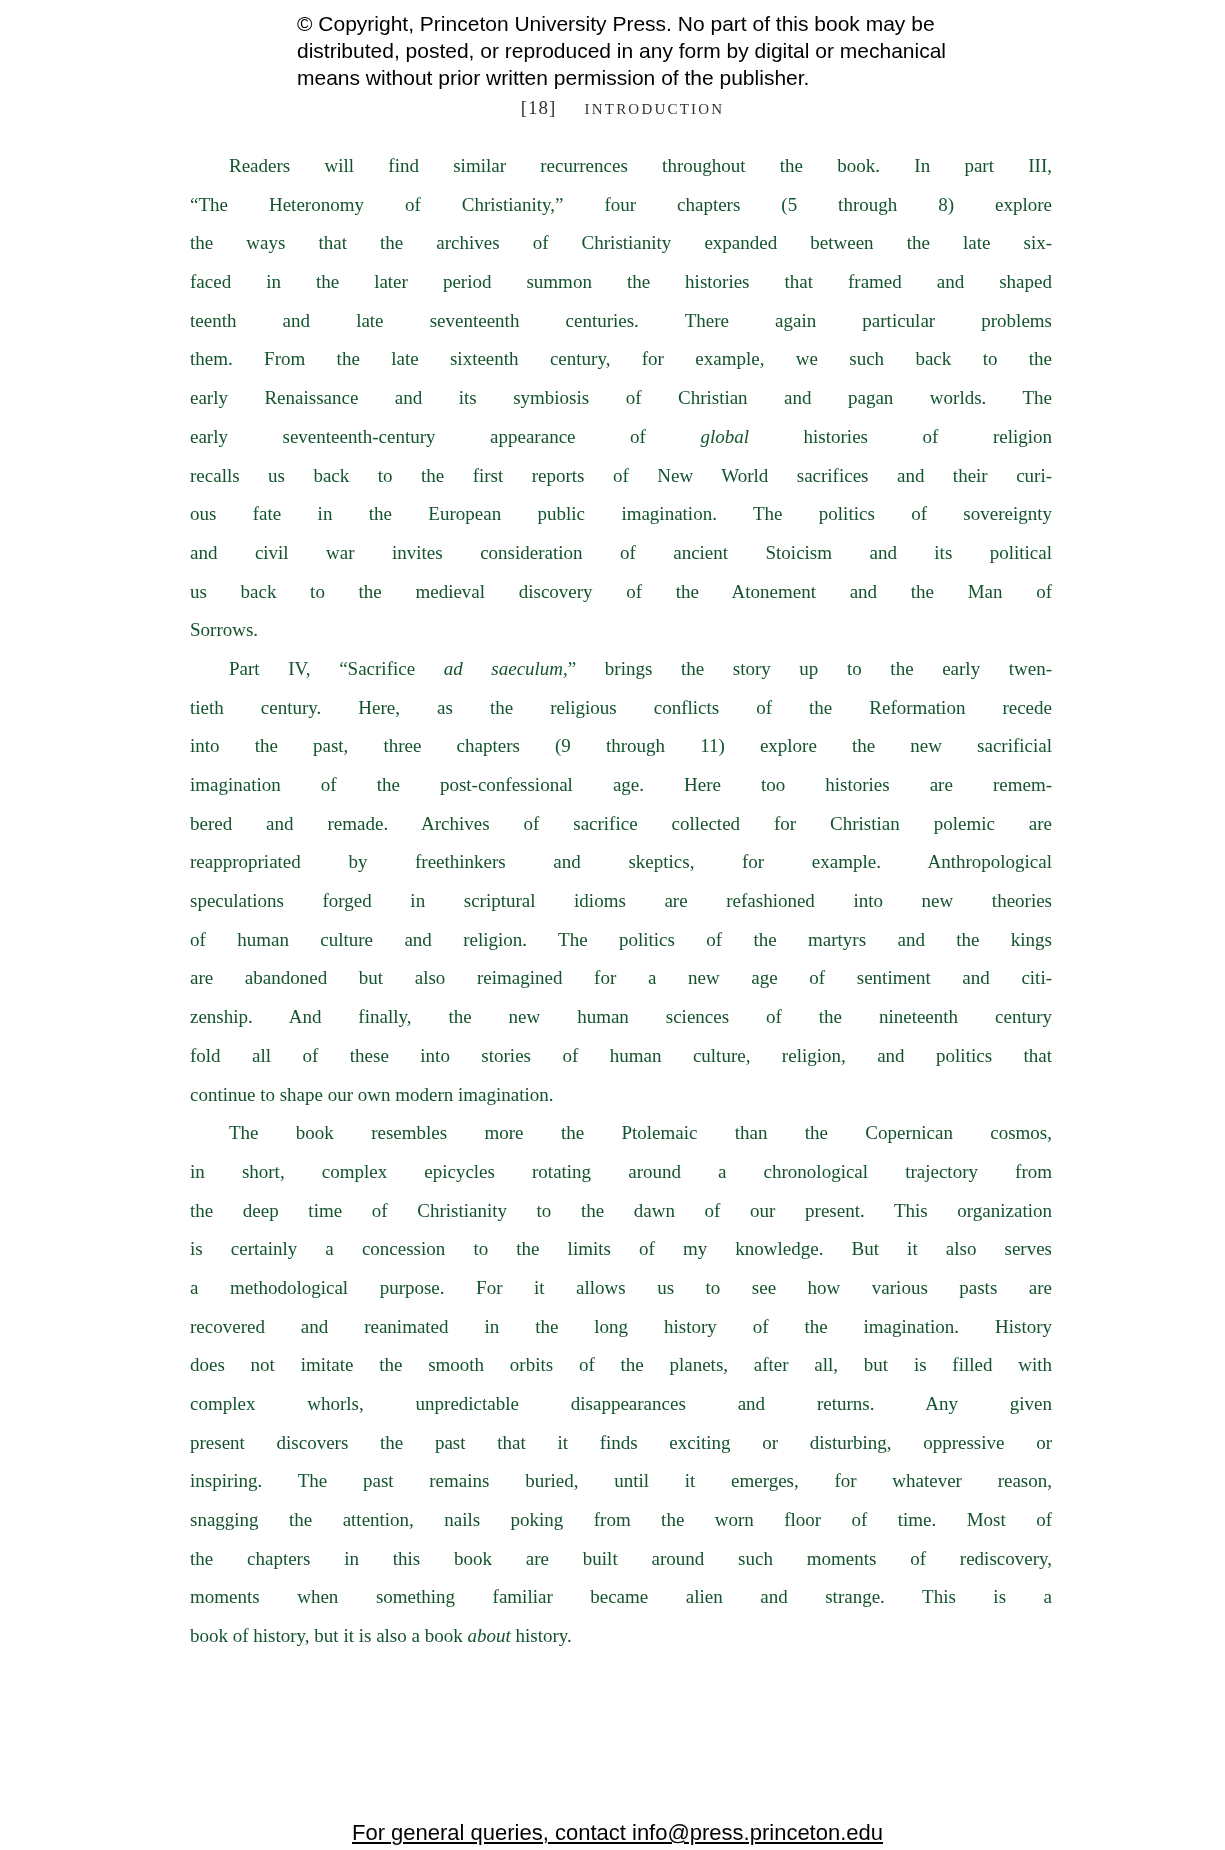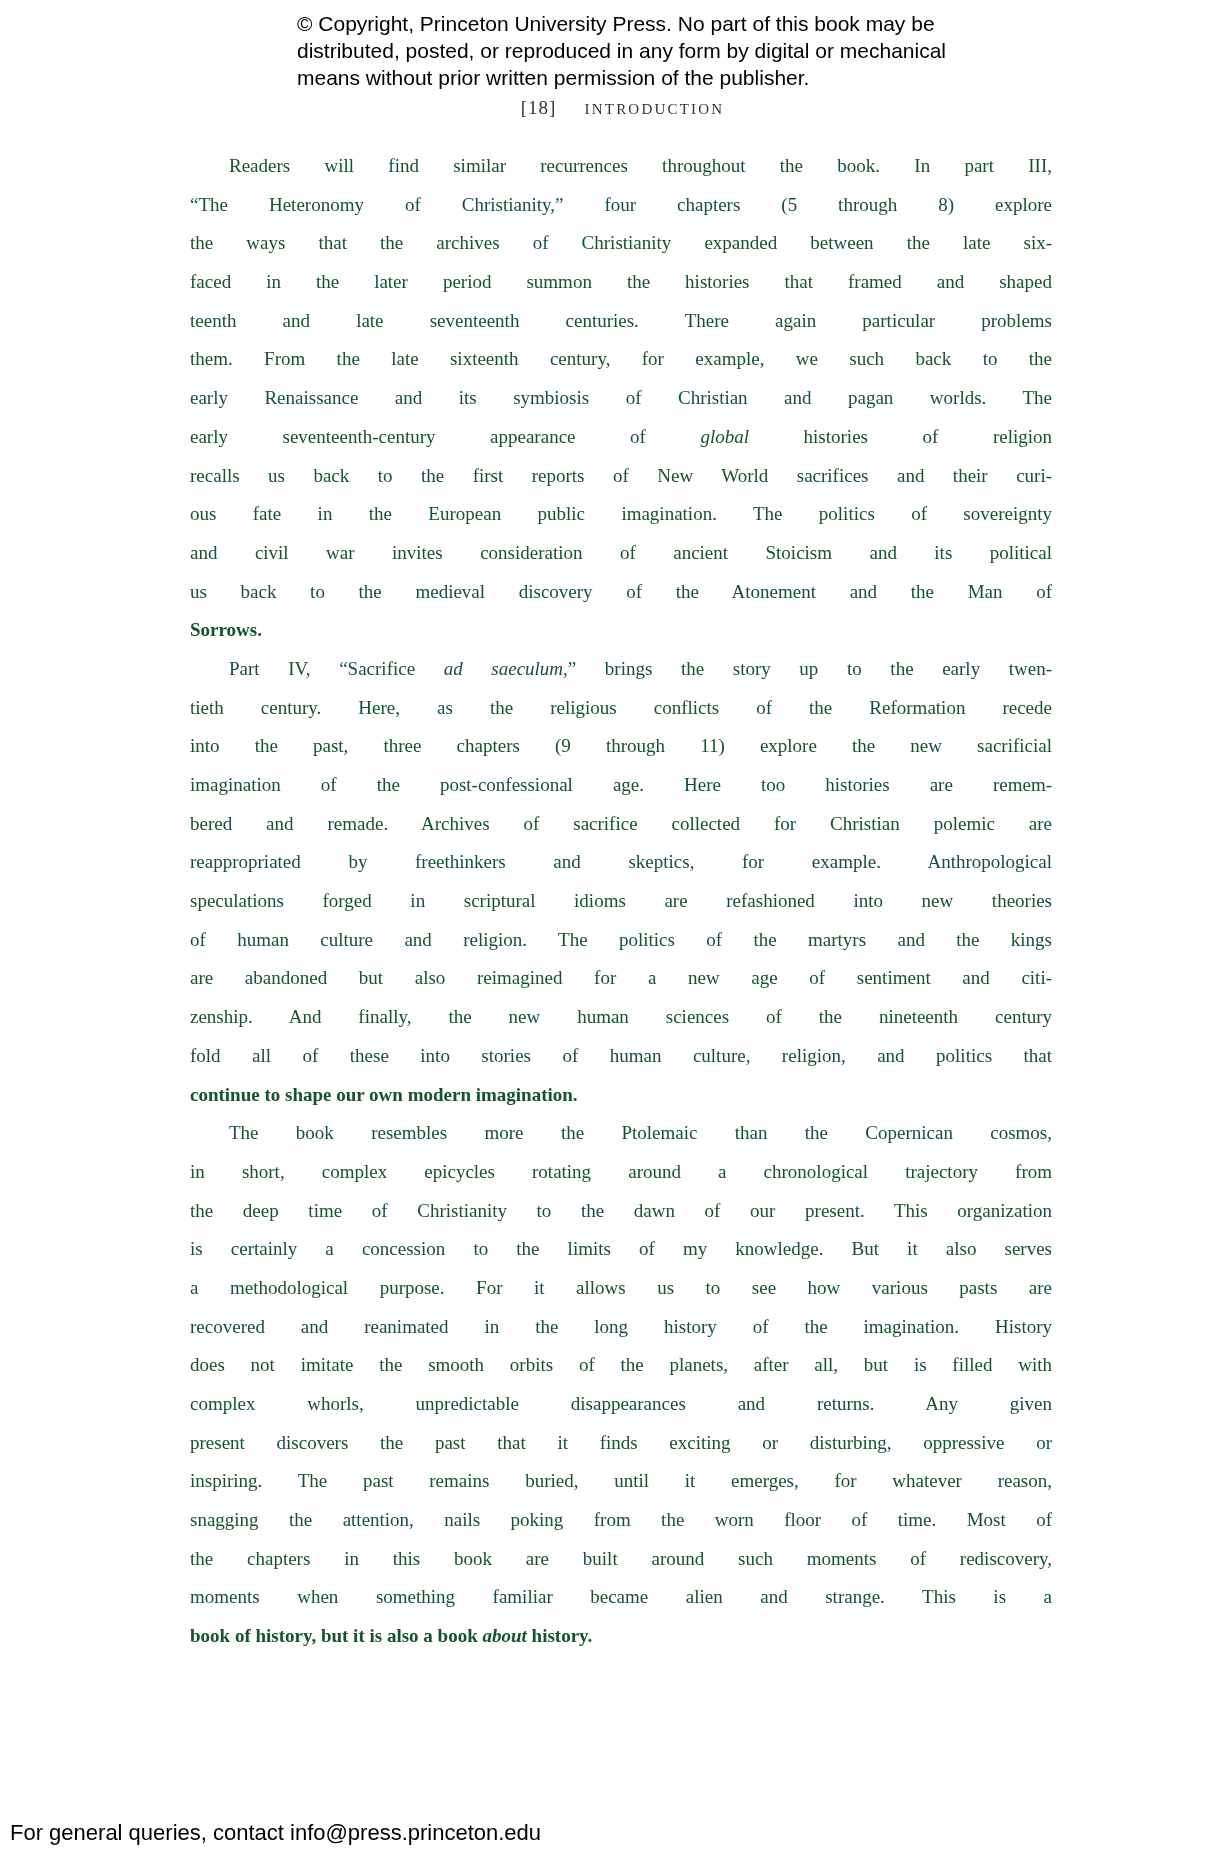--- a/index.html
+++ b/index.html
@@ -51,34 +51,35 @@
     }
     .line {
       display: block;
       height: 38.7px;
       line-height: 38.7px;
       text-align: justify;
       text-align-last: justify;
       white-space: nowrap;
       overflow: visible;
     }
-    .line.last { text-align-last: left; font-weight: bold; }
+    .line.last { text-align-last: left; }
     .line.indent { padding-left: 39px; }
     .line em { font-style: italic; }
     .footer {
       position: absolute;
       left: 0;
       width: 1225px;
       top: 1820px;
-      text-align: left;
+      text-align: center;
       font-family: "Liberation Sans", sans-serif;
       font-size: 22px;
       color: #000;
       padding-left: 10px;
       box-sizing: border-box;
+      text-decoration: underline;
     }
   </style>
 </head>
 <body>
 
 <div class="copyright">
   <span class="cline">© Copyright, Princeton University Press. No part of this book may be</span>
   <span class="cline">distributed, posted, or reproduced in any form by digital or mechanical</span>
   <span class="cline">means without prior written permission of the publisher.</span>
 </div>

